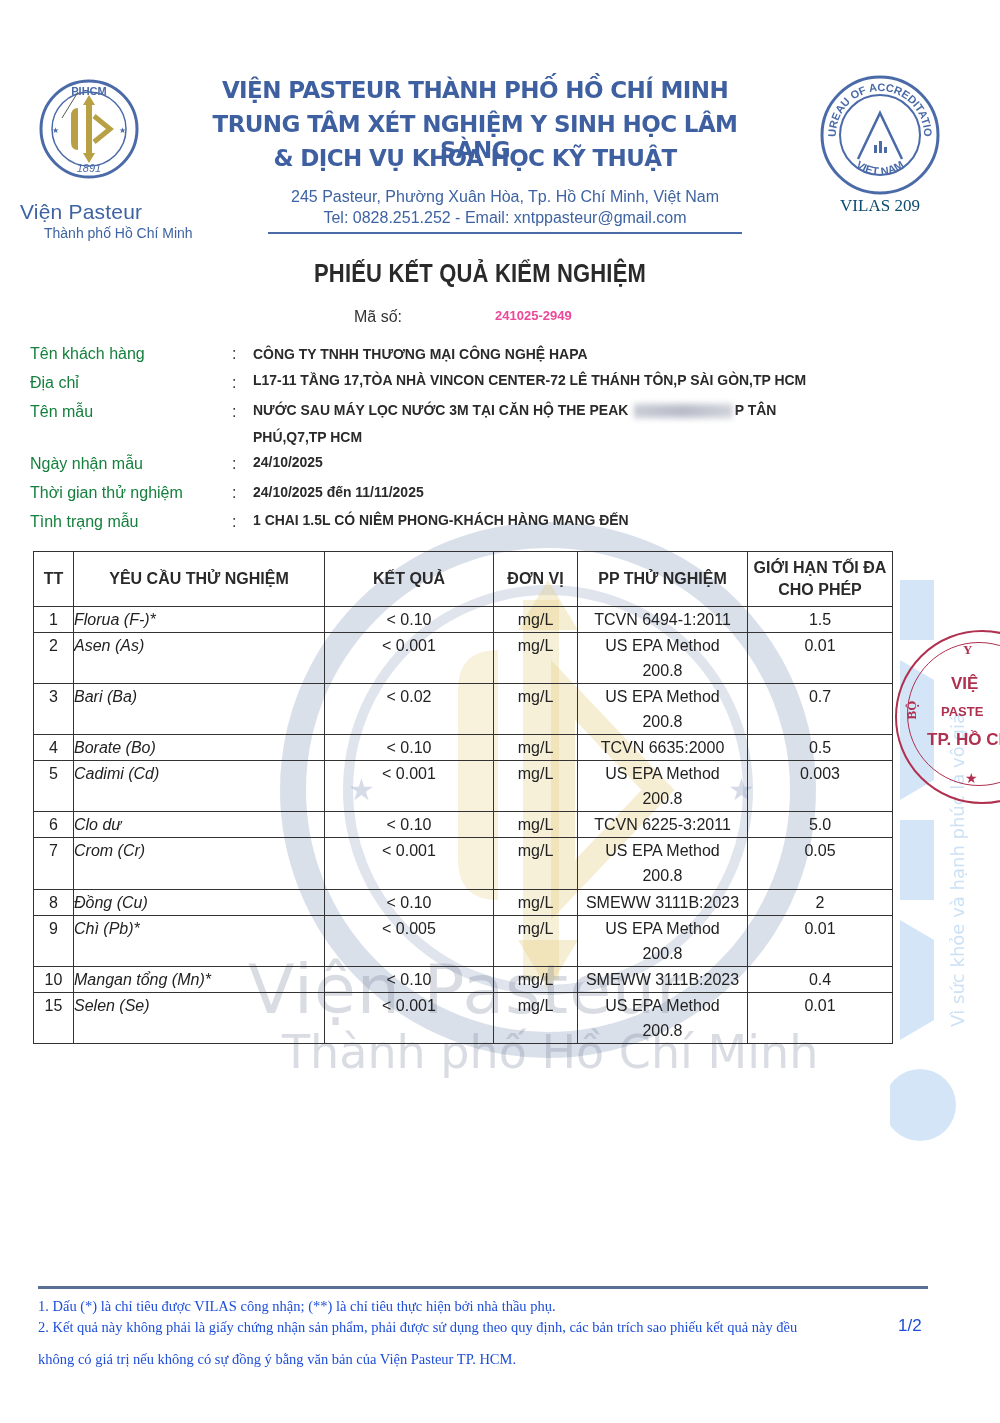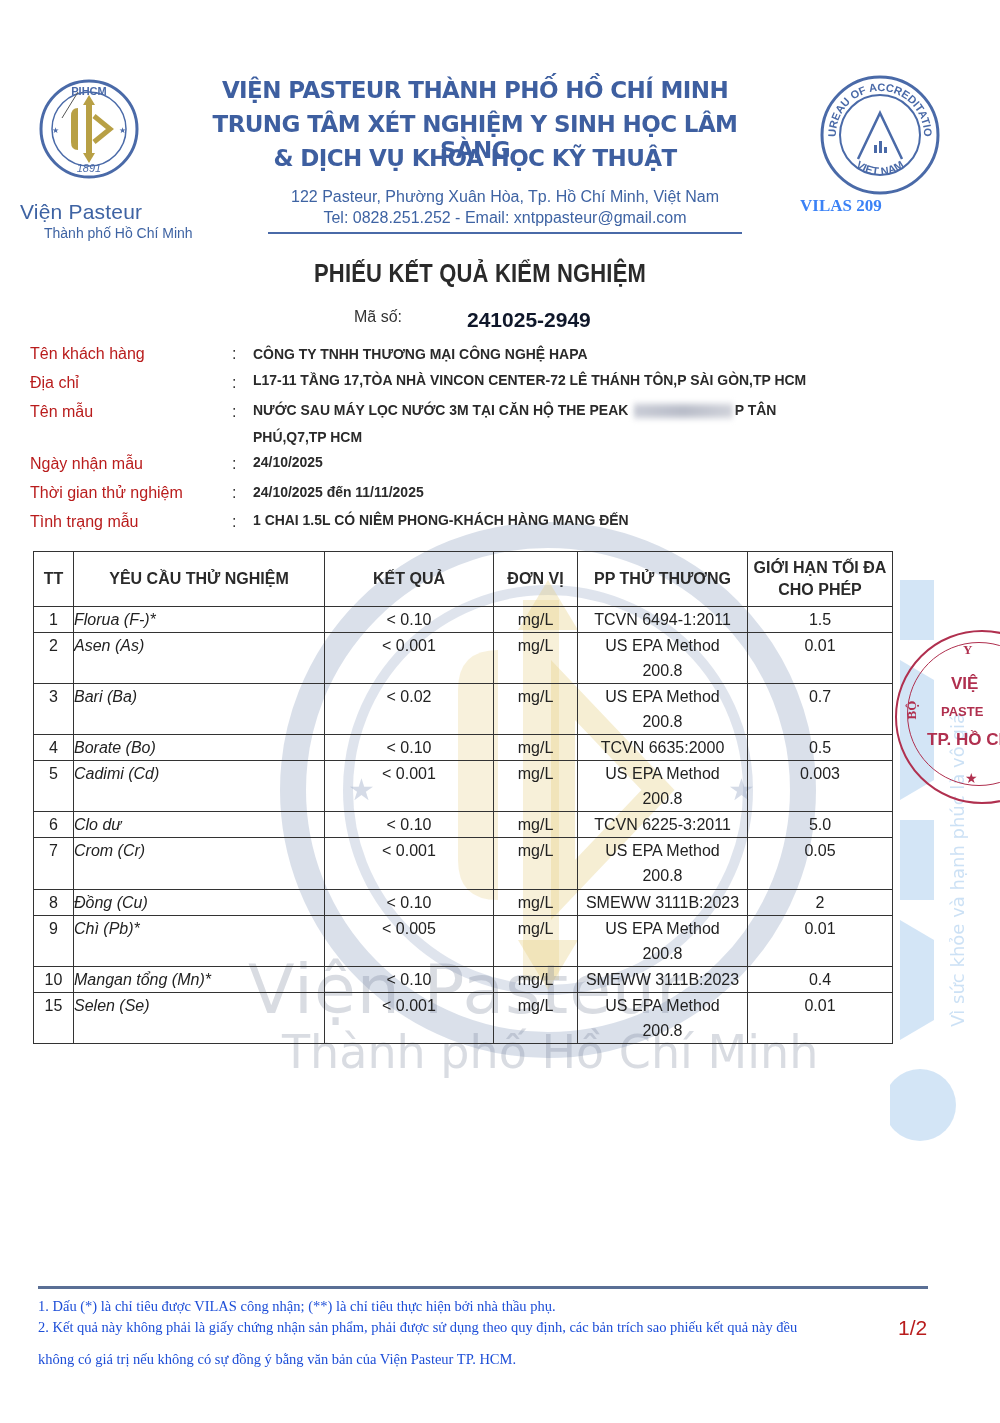--- a/index.html
+++ b/index.html
@@ -16,27 +16,27 @@
   .logo-left-name { left: 20px; top: 200px; font-size: 21px; color: #3e63a3; letter-spacing: 0.2px; }
   .logo-left-sub { left: 44px; top: 225px; font-size: 14px; color: #3e63a3; }
   .org-title { left: 190px; width: 570px; text-align: center; font-weight: bold; color: #3e5fa0; font-family: "DejaVu Sans", sans-serif; }
   .org-l1 { top: 77px; font-size: 23px; letter-spacing: -0.6px; }
   .org-l2 { top: 111px; font-size: 23px; letter-spacing: -0.6px; }
   .org-l3 { top: 145px; font-size: 23px; letter-spacing: -0.6px; }
   .org-addr { left: 230px; width: 550px; text-align: center; top: 188px; font-size: 16px; color: #3e63a3; }
   .org-tel  { left: 230px; width: 550px; text-align: center; top: 209px; font-size: 16px; color: #3e63a3; }
   .header-rule { left: 268px; top: 232px; width: 474px; height: 2px; background: #4a6aa8; }
   .vilas-seal { left: 818px; top: 73px; width: 124px; height: 124px; }
-  .vilas-label { left: 800px; width: 160px; top: 196px; font-family: "Liberation Serif", serif; font-weight: bold; font-size: 17px; color: #3b82f6; }
+  .vilas-label { left: 800px; width: 160px; text-align: center; top: 196px; font-family: "Liberation Serif", serif; font-weight: normal; font-size: 17px; color: #0c4a6e; }
 
   .doc-title { left: 200px; width: 560px; text-align: center; top: 259px; font-size: 25px; font-weight: bold; color: #2a2a2a; letter-spacing: 0.2px; transform: scaleX(0.88); }
   .code-label { left: 354px; top: 308px; font-size: 16px; color: #333; }
-  .code-value { left: 467px; top: 308px; font-size: 21px; font-weight: bold; color: #0f172a; }
-
-  .info-label { left: 30px; font-size: 16px; color: #b91c1c; }
+  .code-value { left: 495px; top: 308px; font-size: 13px; font-weight: bold; color: #ec4899; }
+
+  .info-label { left: 30px; font-size: 16px; color: #15803d; }
   .info-colon { left: 232px; font-size: 16px; color: #333; }
   .info-value { left: 253px; font-size: 15.5px; font-weight: bold; color: #2a2a2a; transform-origin: left; transform: scaleX(0.9); white-space: nowrap; }
   .blur { display: inline-block; width: 110px; height: 14px; background: linear-gradient(90deg, #c9ccd6, #b8bcc8, #d0d2da); filter: blur(3px); vertical-align: middle; margin: 0 2px; }
 
   
   .wm-circle { left: 278px; top: 520px; width: 540px; height: 540px; pointer-events: none; }
   .wm-text1 { left: 248px; top: 950px; font-size: 68px; color: rgba(120,130,150,0.28); font-family: "DejaVu Sans", sans-serif; letter-spacing: 1px; pointer-events:none; }
   .wm-text2 { left: 282px; top: 1025px; font-size: 46px; color: rgba(120,130,150,0.28); font-family: "DejaVu Sans", sans-serif; pointer-events:none; }
   .hapa-wm { left: 890px; top: 560px; width: 90px; height: 620px; pointer-events:none; }
 
@@ -53,21 +53,21 @@
   td.c-tt { text-align: center; }
   td.c-name { font-style: italic; padding-left: 10px; }
   td.c-res { text-align: center; }
   td.c-unit { text-align: center; }
   td.c-meth { text-align: center; }
   td.c-lim { text-align: center; }
 
   
   .footer-rule { left: 38px; top: 1286px; width: 890px; height: 3px; background: #5a6f95; }
   .footnote { left: 38px; font-family: "Liberation Serif", serif; font-size: 14.5px; color: #1d4ed8; white-space: nowrap; }
-  .page-num { left: 898px; top: 1316px; font-size: 21px; color: #b91c1c; }
+  .page-num { left: 898px; top: 1316px; font-size: 17px; color: #1d4ed8; }
 
   
   .stamp { left: 895px; top: 630px; width: 130px; height: 175px; overflow: hidden; }
   .stamp-inner { position: absolute; left: 0; top: 0; width: 170px; height: 170px; border: 2.5px solid #b0304f; border-radius: 50%; }
   .stamp-ring { position: absolute; left: 12px; top: 12px; width: 142px; height: 142px; border: 1.5px solid #b0304f; border-radius: 50%; }
   .stamp-text { position: absolute; color: #b0304f; font-weight: bold; }
 </style>
 </head>
 <body>
 
@@ -109,21 +109,21 @@
   <text x="14" y="55" font-size="8" fill="#4a6aa8">★</text>
   <text x="81" y="55" font-size="8" fill="#4a6aa8">★</text>
   <line x1="24" y1="40" x2="40" y2="14" stroke="#555" stroke-width="1"></line>
 </svg>
 <div class="abs logo-left-name">Viện Pasteur</div>
 <div class="abs logo-left-sub">Thành phố Hồ Chí Minh</div>
 
 <div class="abs org-title org-l1">VIỆN PASTEUR THÀNH PHỐ HỒ CHÍ MINH</div>
 <div class="abs org-title org-l2">TRUNG TÂM XÉT NGHIỆM Y SINH HỌC LÂM SÀNG</div>
 <div class="abs org-title org-l3">&amp; DỊCH VỤ KHOA HỌC KỸ THUẬT</div>
-<div class="abs org-addr">122 Pasteur, Phường Xuân Hòa, Tp. Hồ Chí Minh, Việt Nam</div>
+<div class="abs org-addr">245 Pasteur, Phường Xuân Hòa, Tp. Hồ Chí Minh, Việt Nam</div>
 <div class="abs org-tel">Tel: 0828.251.252 - Email: xntppasteur@gmail.com</div>
 <div class="abs header-rule"></div>
 
 <svg class="abs vilas-seal" viewBox="0 0 124 124">
   <defs>
     <path id="arcTop" d="M18 62 A44 44 0 0 1 106 62"></path>
     <path id="arcBot" d="M30 86 A40 40 0 0 0 94 86"></path>
   </defs>
   <circle cx="62" cy="62" r="58" fill="none" stroke="#4a6aa8" stroke-width="3"></circle>
   <circle cx="62" cy="62" r="40" fill="none" stroke="#4a6aa8" stroke-width="2"></circle>
@@ -176,21 +176,21 @@
       <col style="width:84px">
       <col style="width:170px">
       <col style="width:145px">
   </colgroup>
   <thead>
     <tr style="height:55px">
       <th>TT</th>
       <th>YÊU CẦU THỬ NGHIỆM</th>
       <th>KẾT QUẢ</th>
       <th>ĐƠN VỊ</th>
-      <th>PP THỬ THƯƠNG</th>
+      <th>PP THỬ NGHIỆM</th>
       <th><span>GIỚI HẠN TỐI ĐA</span><br><span>CHO PHÉP</span></th>
     </tr>
   </thead>
   <tbody>
     <tr style="height:26px">
       <td class="c-tt">1</td>
       <td class="c-name">Florua (F-)*</td>
       <td class="c-res">&lt; 0.10</td>
       <td class="c-unit">mg/L</td>
       <td class="c-meth"><span>TCVN 6494-1:2011</span></td>

